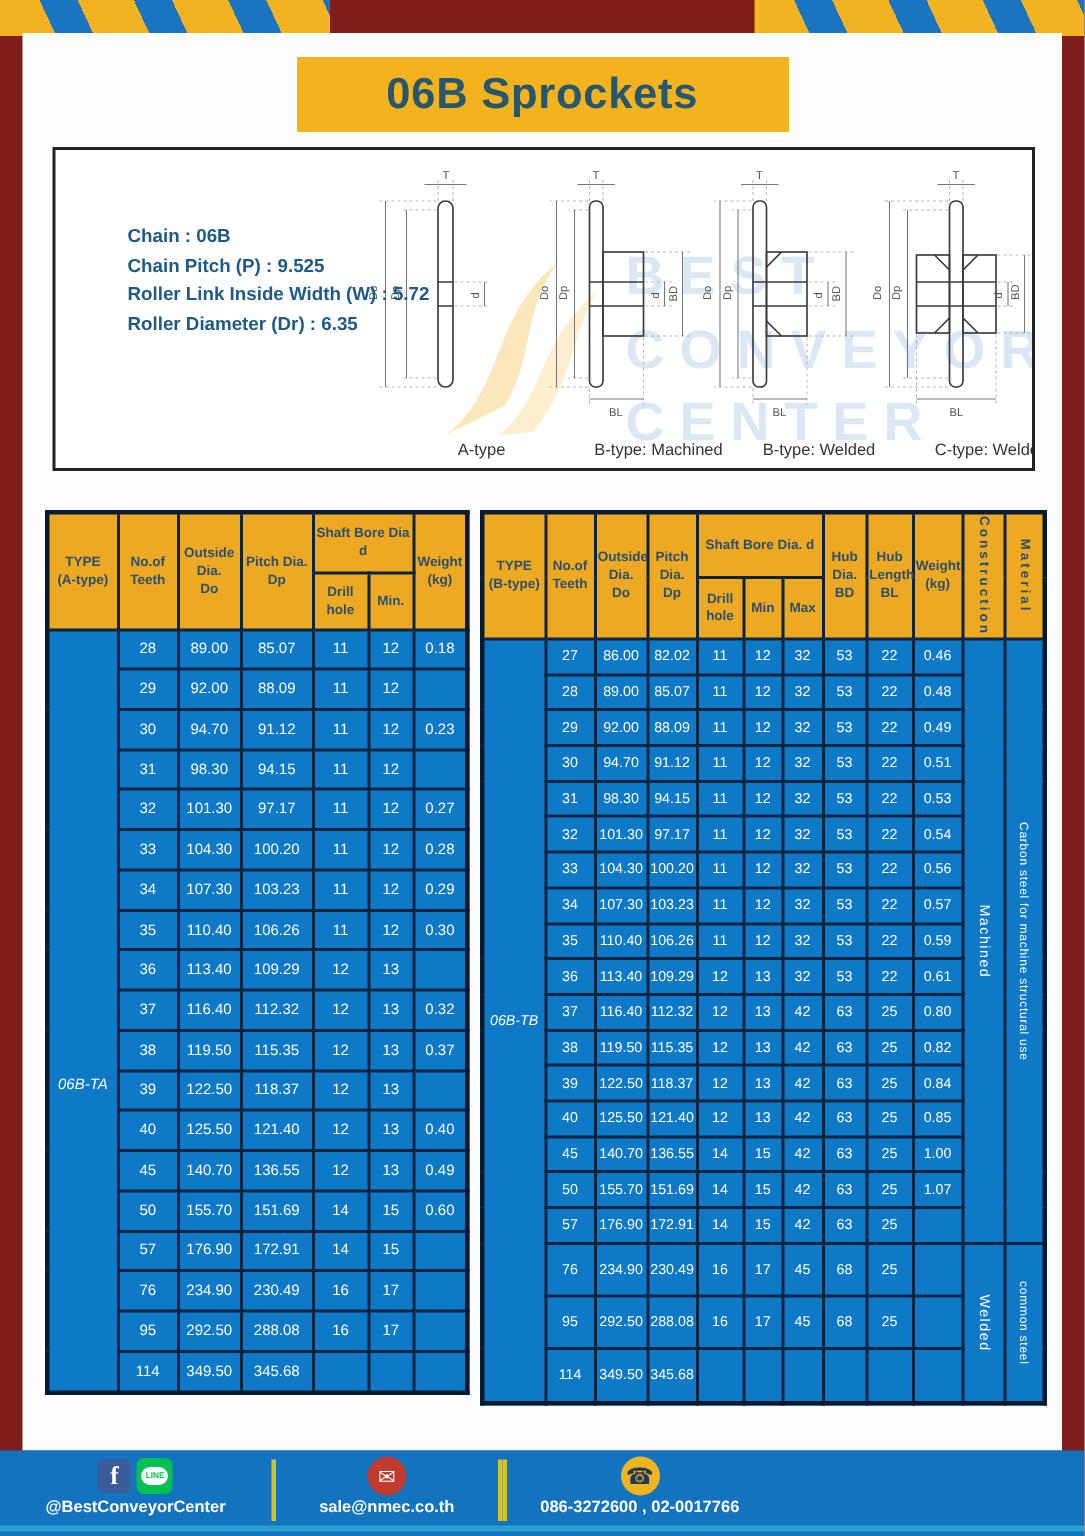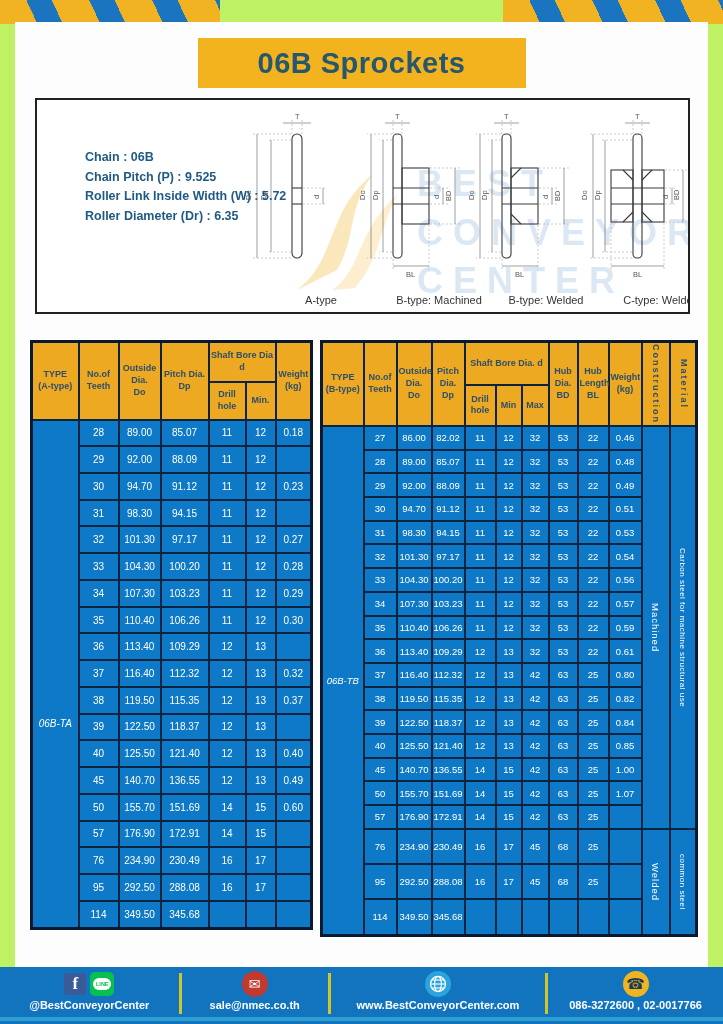--- a/index.html
+++ b/index.html
@@ -1,16 +1,16 @@
 <!DOCTYPE html>
 <html><head>
 <meta charset="utf-8">
 <style>
   html,body{margin:0;padding:0;background:#888;}
-  #page{position:relative;width:723px;height:1024px;margin:0 auto;background:#bef264;
+  #page{position:relative;width:723px;height:1024px;margin:0 auto;background:#7f1d1d;
         font-family:"Liberation Sans",sans-serif;overflow:hidden;}
   
   .hazard{position:absolute;top:0;height:24px;background:#1a74bf;}
   .hazard.left{left:0;width:220px;
     background:repeating-linear-gradient(65deg,#f2b322 0 34px,#1a74bf 34px 57px);}
   .hazard.right{right:0;width:220px;
     background:repeating-linear-gradient(65deg,#f2b322 0 34px,#1a74bf 34px 57px);}
   
   .panel{position:absolute;left:15px;right:15px;top:22px;bottom:57px;background:#fdfdfd;}
   
@@ -709,34 +709,20 @@
       <div class="txt">@BestConveyorCenter</div>
     </div>
     <div class="f-div"></div>
     <div class="f-sec s2">
       <div class="icon-row">
           <div class="circ mail">✉</div>
         </div>
       <div class="txt">sale@nmec.co.th</div>
     </div>
     <div class="f-div"></div>
-    <div class="f-sec s3">
-      <div class="icon-row">
-        <div class="circ globe">
-          <svg width="18" height="18" viewBox="0 0 18 18">
-            <circle cx="9" cy="9" r="7.5" fill="none" stroke="#fff" stroke-width="1.3"></circle>
-            <ellipse cx="9" cy="9" rx="3.4" ry="7.5" fill="none" stroke="#fff" stroke-width="1.1"></ellipse>
-            <line x1="1.5" y1="9" x2="16.5" y2="9" stroke="#fff" stroke-width="1.1"></line>
-            <line x1="2.6" y1="5" x2="15.4" y2="5" stroke="#fff" stroke-width="1.1"></line>
-            <line x1="2.6" y1="13" x2="15.4" y2="13" stroke="#fff" stroke-width="1.1"></line>
-          </svg>
-        </div>
-      </div>
-      <div class="txt">www.BestConveyorCenter.com</div>
-    </div>
     <div class="f-div"></div>
     <div class="f-sec s4">
       <div class="icon-row">
           <div class="circ phone">☎</div>
         </div>
       <div class="txt">086-3272600 , 02-0017766</div>
     </div>
   </div>
 </div>
 

